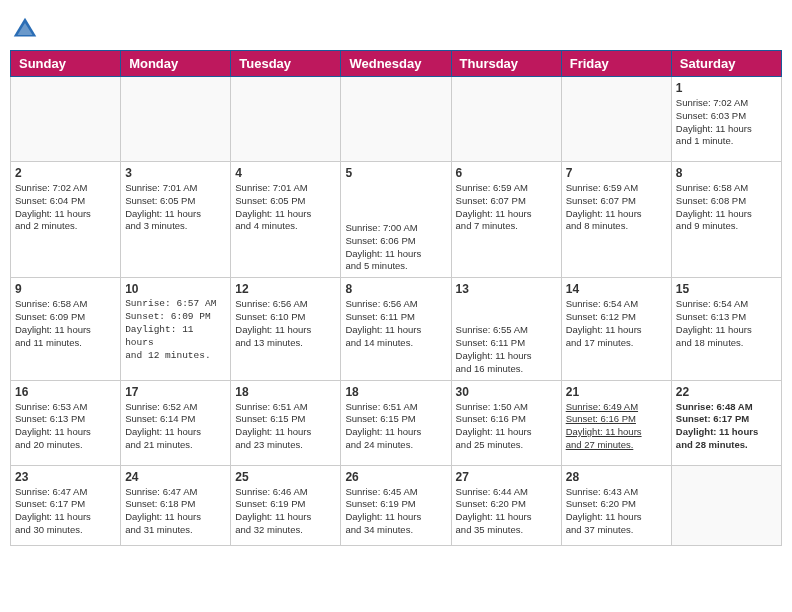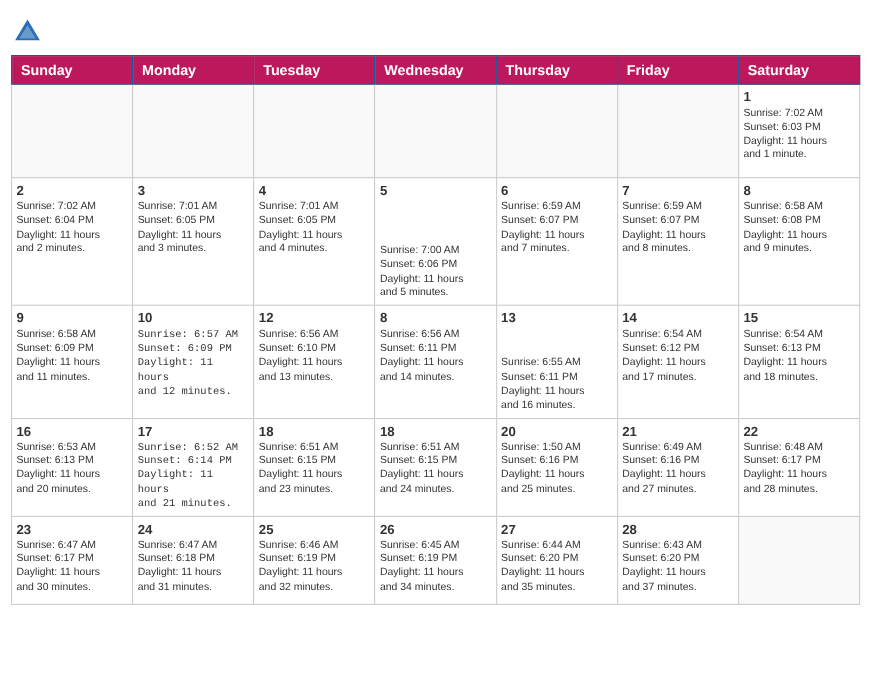--- a/index.html
+++ b/index.html
@@ -246,56 +246,56 @@
       <tr>
         <td>
           <span class="day-number">16</span>
           <div class="day-info" style="white-space: pre-line;">Sunrise: 6:53 AM
 Sunset: 6:13 PM
 Daylight: 11 hours
 and 20 minutes.</div>
         </td>
         <td>
           <span class="day-number">17</span>
-          <div class="day-info" style="white-space: pre-line; font-family: Liberation Mono, monospace;">Sunrise: 6:52 AM
+          <div class="day-info" style="white-space: pre-line;">Sunrise: 6:52 AM
 Sunset: 6:14 PM
 Daylight: 11 hours
 and 21 minutes.</div>
         </td>
         <td>
           <span class="day-number">18</span>
           <div class="day-info" style="white-space: pre-line;">Sunrise: 6:51 AM
 Sunset: 6:15 PM
 Daylight: 11 hours
 and 23 minutes.</div>
         </td>
         <td>
           <span class="day-number">18</span>
           <div class="day-info" style="white-space: pre-line;">Sunrise: 6:51 AM
 Sunset: 6:15 PM
 Daylight: 11 hours
 and 24 minutes.</div>
         </td>
         <td>
-          <span class="day-number">20</span>
+          <span class="day-number">30</span>
           <div class="day-info" style="white-space: pre-line;">Sunrise: 1:50 AM
 Sunset: 6:16 PM
 Daylight: 11 hours
 and 25 minutes.</div>
         </td>
         <td>
           <span class="day-number">21</span>
-          <div class="day-info" style="white-space: pre-line;">Sunrise: 6:49 AM
+          <div class="day-info" style="white-space: pre-line; text-decoration: underline;">Sunrise: 6:49 AM
 Sunset: 6:16 PM
 Daylight: 11 hours
 and 27 minutes.</div>
         </td>
         <td>
           <span class="day-number">22</span>
-          <div class="day-info" style="white-space: pre-line;">Sunrise: 6:48 AM
+          <div class="day-info" style="white-space: pre-line; font-weight: bold;">Sunrise: 6:48 AM
 Sunset: 6:17 PM
 Daylight: 11 hours
 and 28 minutes.</div>
         </td>
       </tr>
       <tr class="last-row">
         <td>
           <span class="day-number">23</span>
           <div class="day-info" style="white-space: pre-line;">Sunrise: 6:47 AM
 Sunset: 6:17 PM

